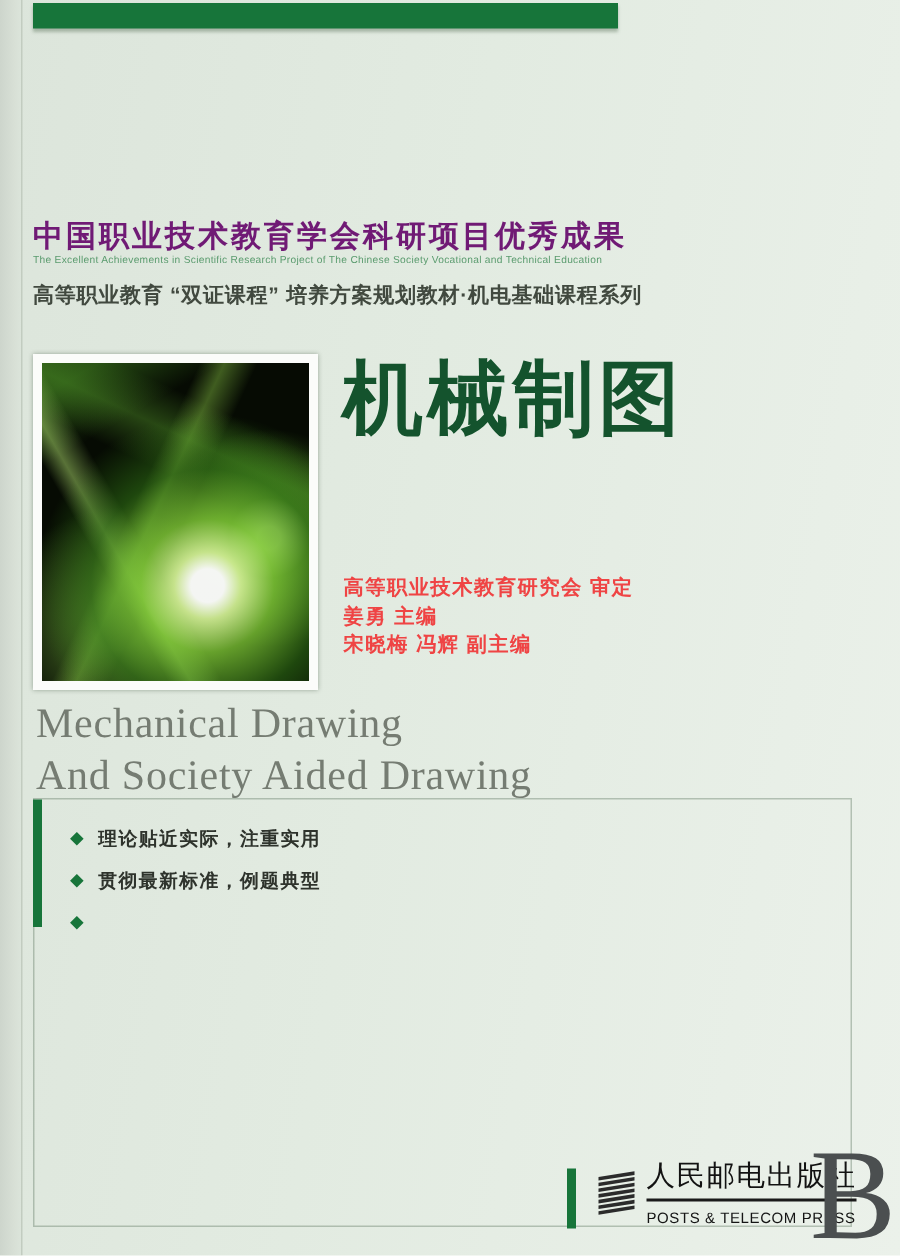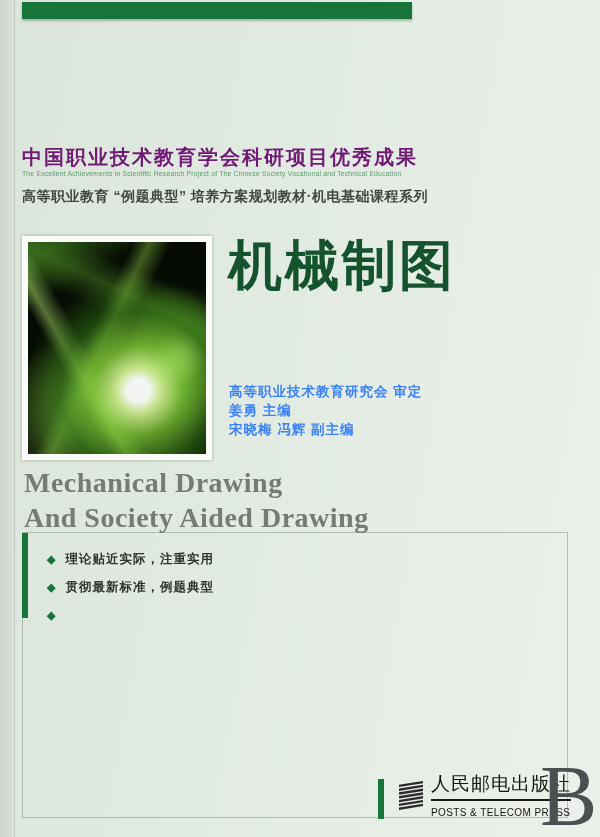--- a/index.html
+++ b/index.html
@@ -40,21 +40,21 @@
   .title-cn{position:absolute;left:228px;top:231px;
     font-family:"DejaVu Serif","Liberation Serif",serif;
     font-size:54px;font-weight:900;line-height:68px;letter-spacing:3px;
     color:#14532d;white-space:nowrap;}
   
   .credits{position:absolute;left:229px;top:382px;
     font-size:13.5px;font-weight:bold;line-height:19px;letter-spacing:1px;}
   
   .title-en{position:absolute;left:24px;top:465px;
     font-family:"Liberation Serif",serif;
-    font-size:28px;line-height:35px;letter-spacing:.5px;font-weight:bold;}
+    font-size:28px;line-height:35px;letter-spacing:.5px;}
   
   .features-box{position:absolute;left:22px;top:532px;width:546px;height:286px;
     border:1px solid rgba(110,132,112,.45);box-sizing:border-box;}
   .features-bar{position:absolute;left:-1px;top:0px;width:6px;height:85px;}
   .features-list{position:absolute;left:24px;top:12px;list-style:none;margin:0;padding:0;}
   .features-list li{display:flex;align-items:center;height:28px;
     font-size:12.5px;font-weight:bold;letter-spacing:1px;color:#2e332c;}
   .bullet{font-size:11px;margin-right:9px;line-height:1;}
   
   .pub-bar{position:absolute;left:378px;top:779px;width:6px;height:40px;}
@@ -73,31 +73,31 @@
 <body>
 
 <div class="spine-strip"></div>
 
 <div class="top-bar" style="background:#17753a;"></div>
 
 <div class="award-cn" style="color:#701a75;">中国职业技术教育学会科研项目优秀成果</div>
 
 <div class="award-en" style="color:#5a9b6e;">The Excellent Achievements in Scientific Research Project of The Chinese Society Vocational  and Technical  Education</div>
 
-<div class="series-cn" style="color:#41493f;">高等职业教育 “例题典型” 培养方案规划教材·机电基础课程系列</div>
+<div class="series-cn" style="color:#41493f;">高等职业教育 “双证课程” 培养方案规划教材·机电基础课程系列</div>
 
 <div class="cover-art">
   <div class="cover-art-inner"></div>
 </div>
 
 <div class="title-cn">
   <div>机械制图</div>
 </div>
 
-<div class="credits" style="color:#3b82f6;">
+<div class="credits" style="color:#ef4444;">
   <div>高等职业技术教育研究会 审定</div>
   <div>姜勇 主编</div>
   <div>宋晓梅 冯辉 副主编</div>
 </div>
 
 <div class="title-en" style="color:#757c72;">
   <div>Mechanical Drawing</div>
   <div>And Society Aided Drawing</div>
 </div>
 

